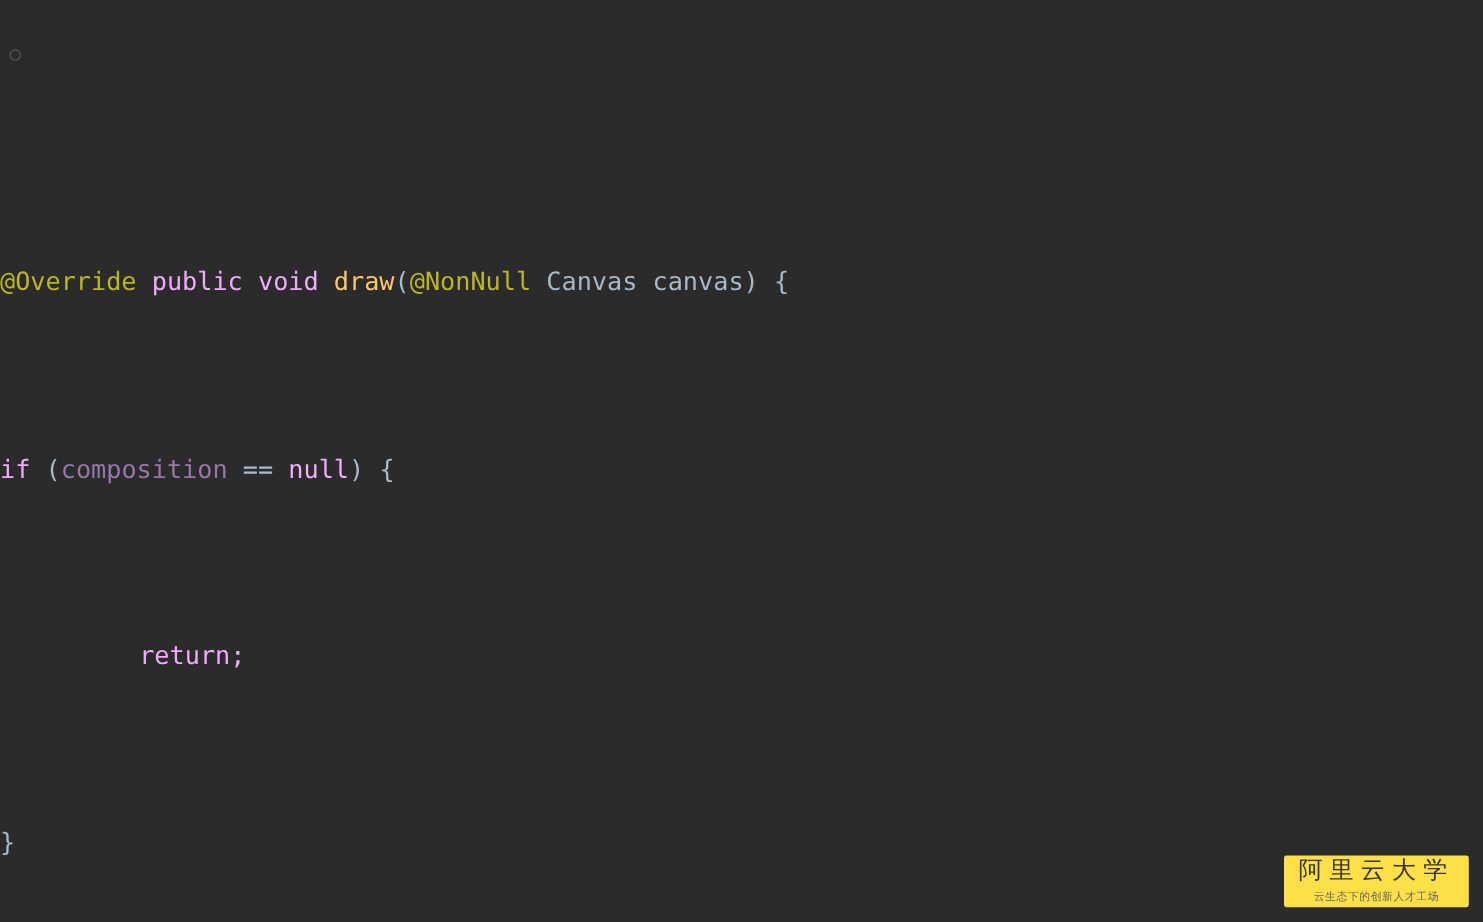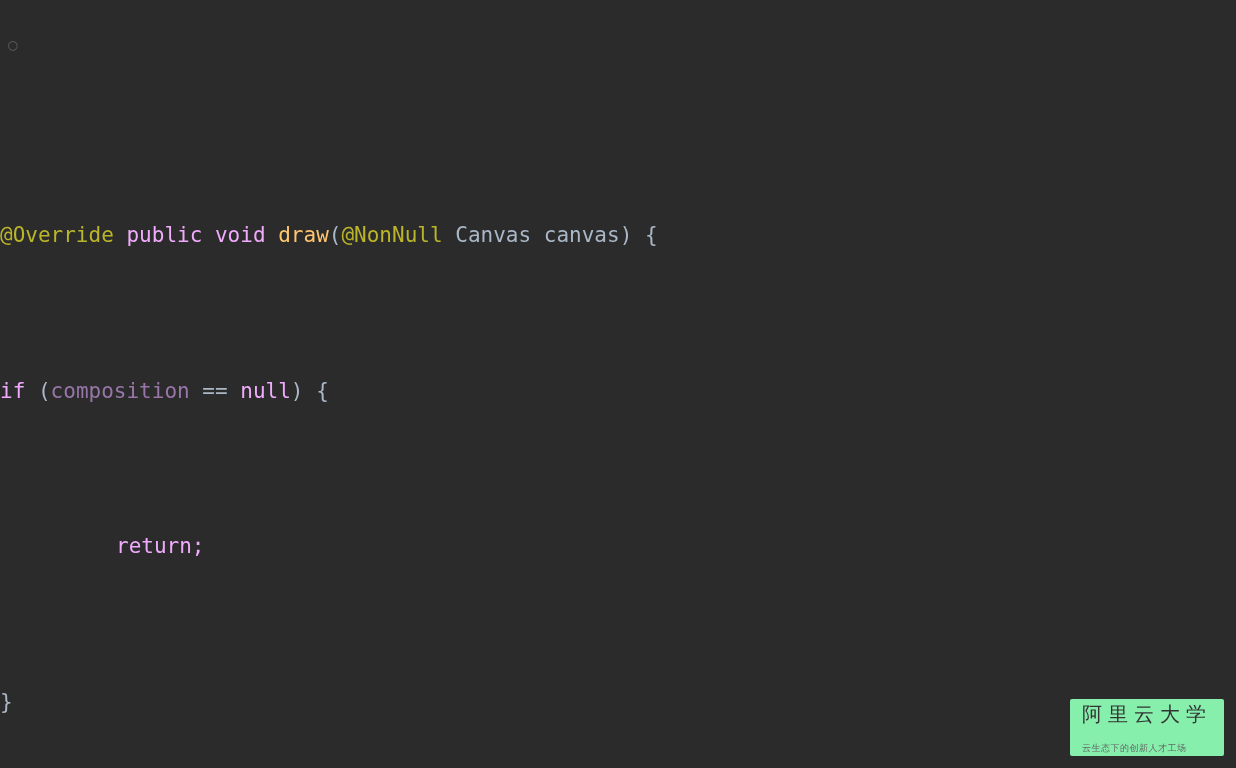--- a/index.html
+++ b/index.html
@@ -34,37 +34,38 @@
   .ind2 { padding-left: 116px; }
   .tok-annotation { color: #bbb529; }
   .tok-keyword    { color: #f0abfc; }
   .tok-method-dec { color: #ffc66d; }
   .tok-field      { color: #9876aa; }
   .tok-default    { color: #a9b7c6; }
   .watermark {
     position: absolute;
     right: 12px;
     bottom: 12px;
-    background: #86efac;
+    background: #fde047;
     color: #333;
     padding: 4px 12px 2px 12px;
-    font-family: Liberation Serif, serif;
+    font-family: Liberation Mono, monospace;
+    text-align: center;
     line-height: 1.1;
     border-radius: 2px;
   }
   .watermark .big {
     font-size: 20px;
     letter-spacing: 6px;
     font-weight: 500;
   }
   .watermark .small {
     font-size: 9px;
     letter-spacing: 0.5px;
     color: #666;
-    margin-top: 19px;
+    margin-top: 5px;
   }
 </style>
 </head>
 <body>
 
 <div class="editor">
 
   <div class="gutter-icon">○</div>
 
   <div class="line"><span class="tok-annotation">@Override</span><span class="tok-default"> </span><span class="tok-keyword">public</span><span class="tok-default"> </span><span class="tok-keyword">void</span><span class="tok-default"> </span><span class="tok-method-dec">draw</span><span class="tok-default">(</span><span class="tok-annotation">@NonNull</span><span class="tok-default"> </span><span class="tok-default">Canvas</span><span class="tok-default"> </span><span class="tok-default">canvas</span><span class="tok-default">) </span><span class="tok-default">{</span></div>

